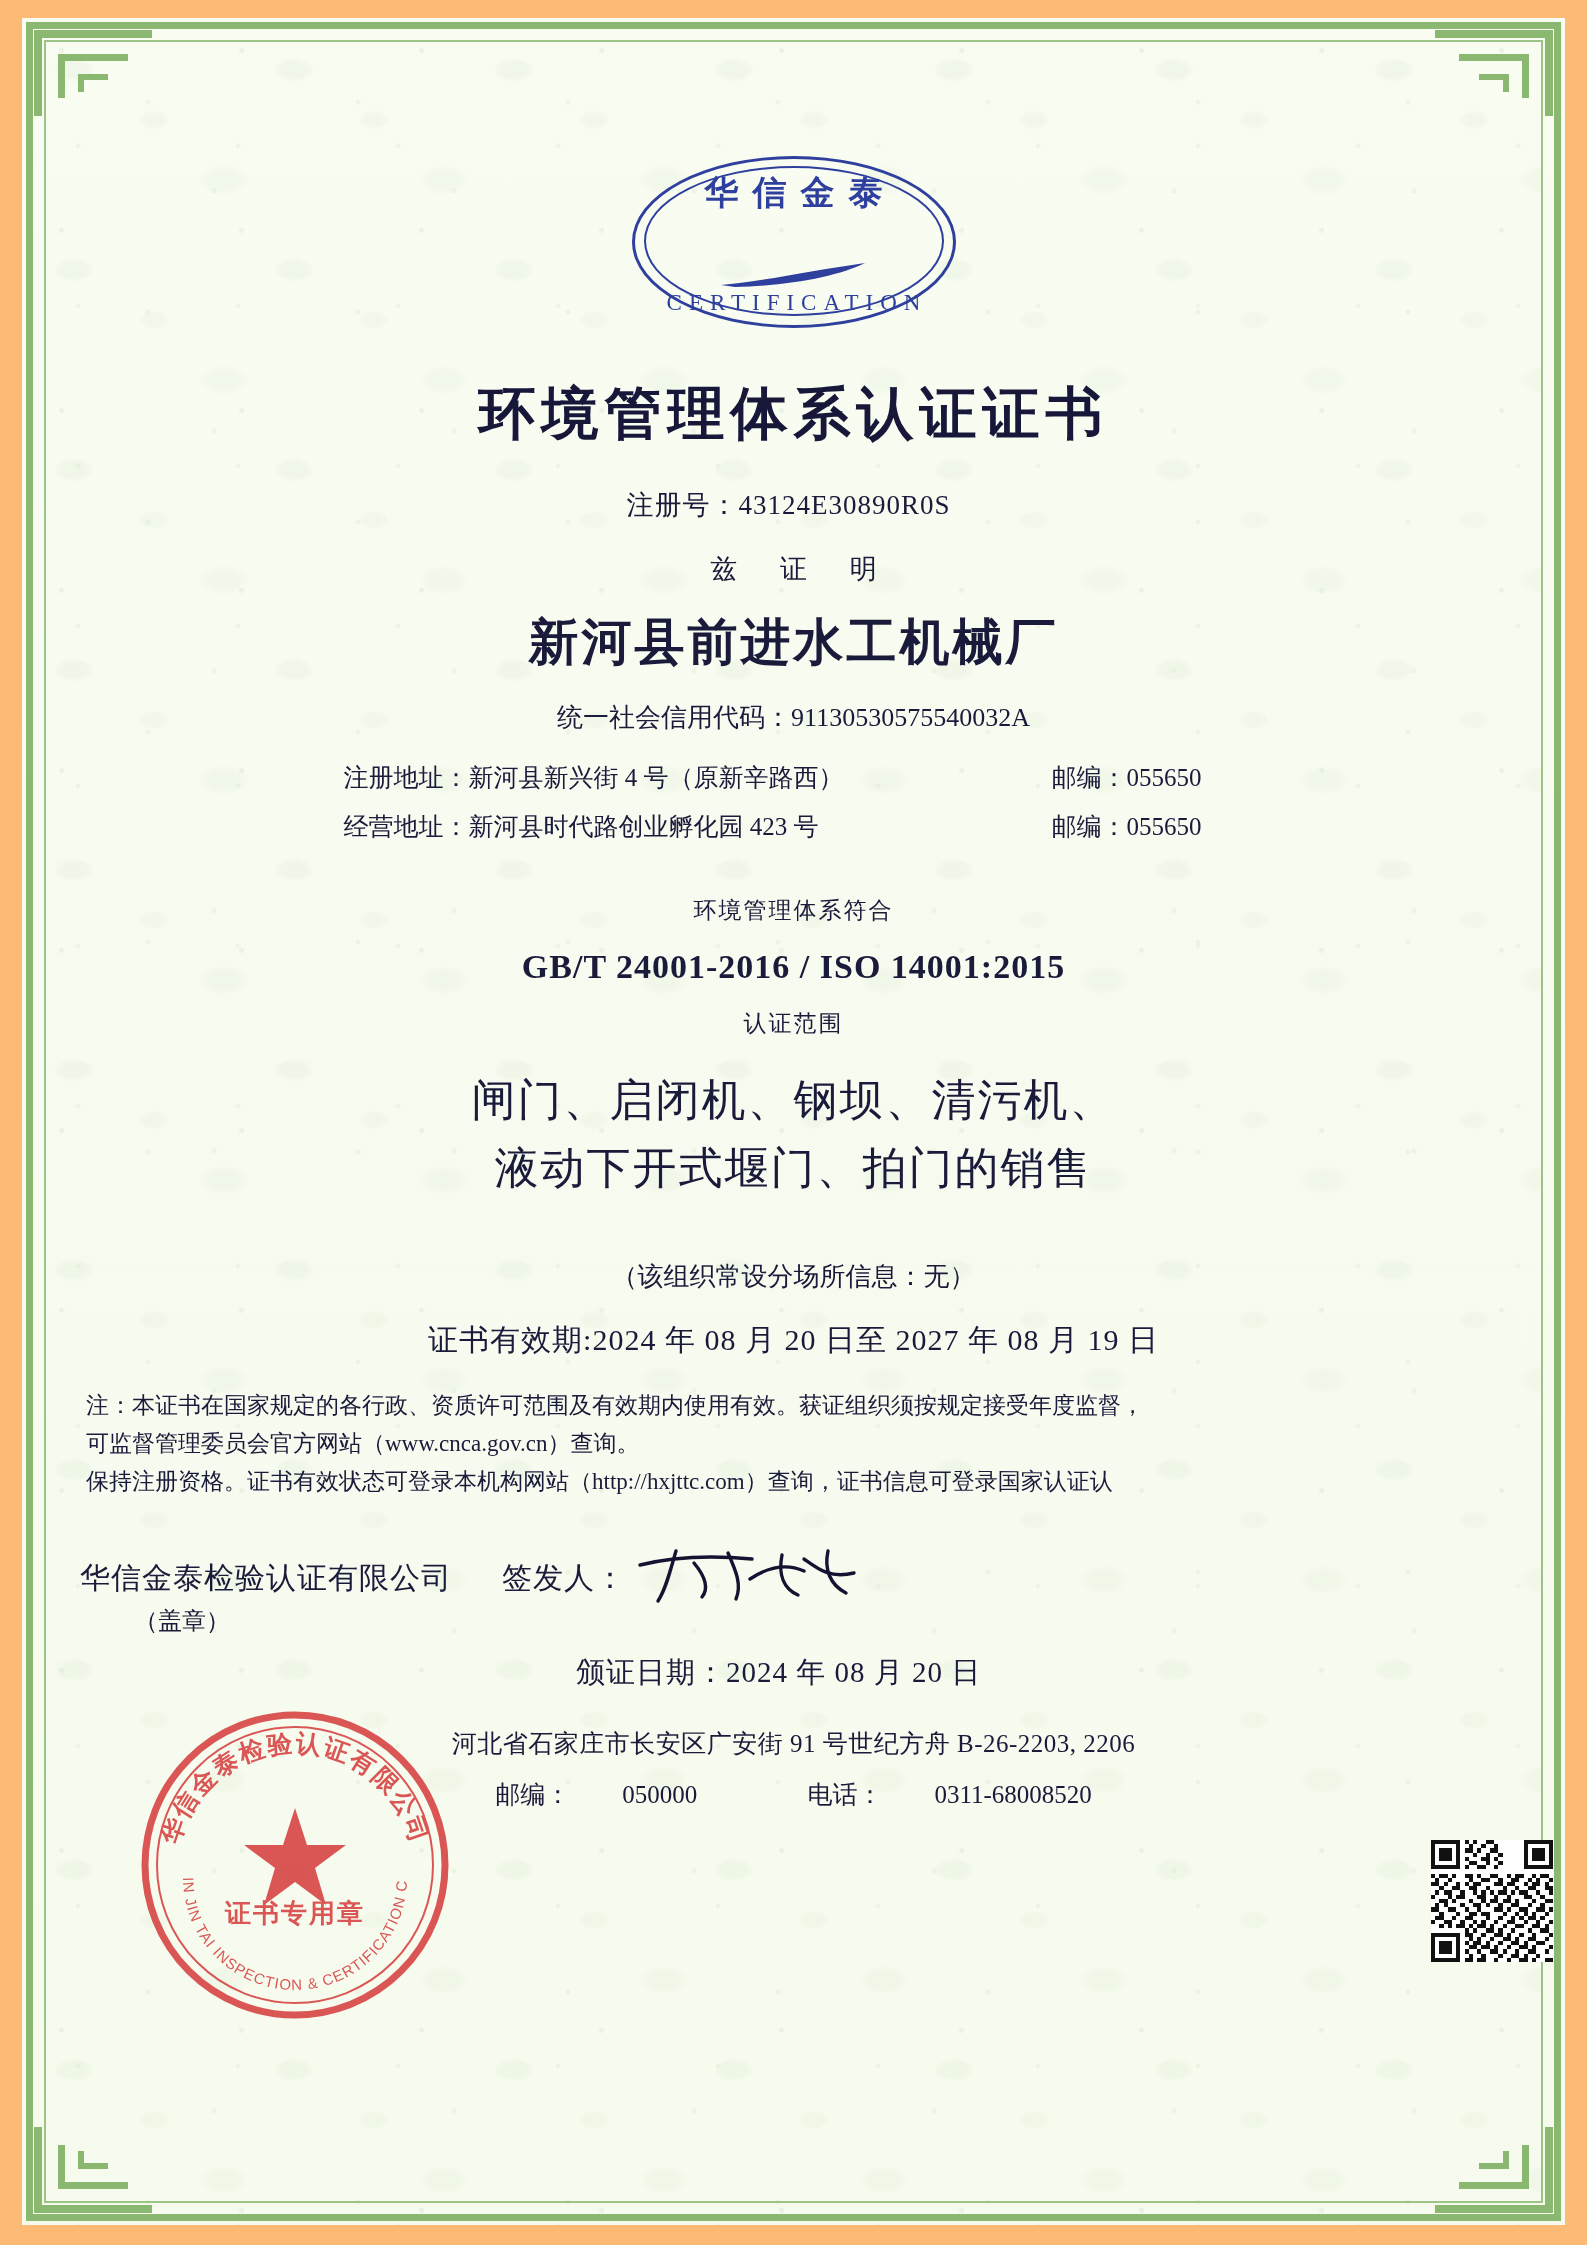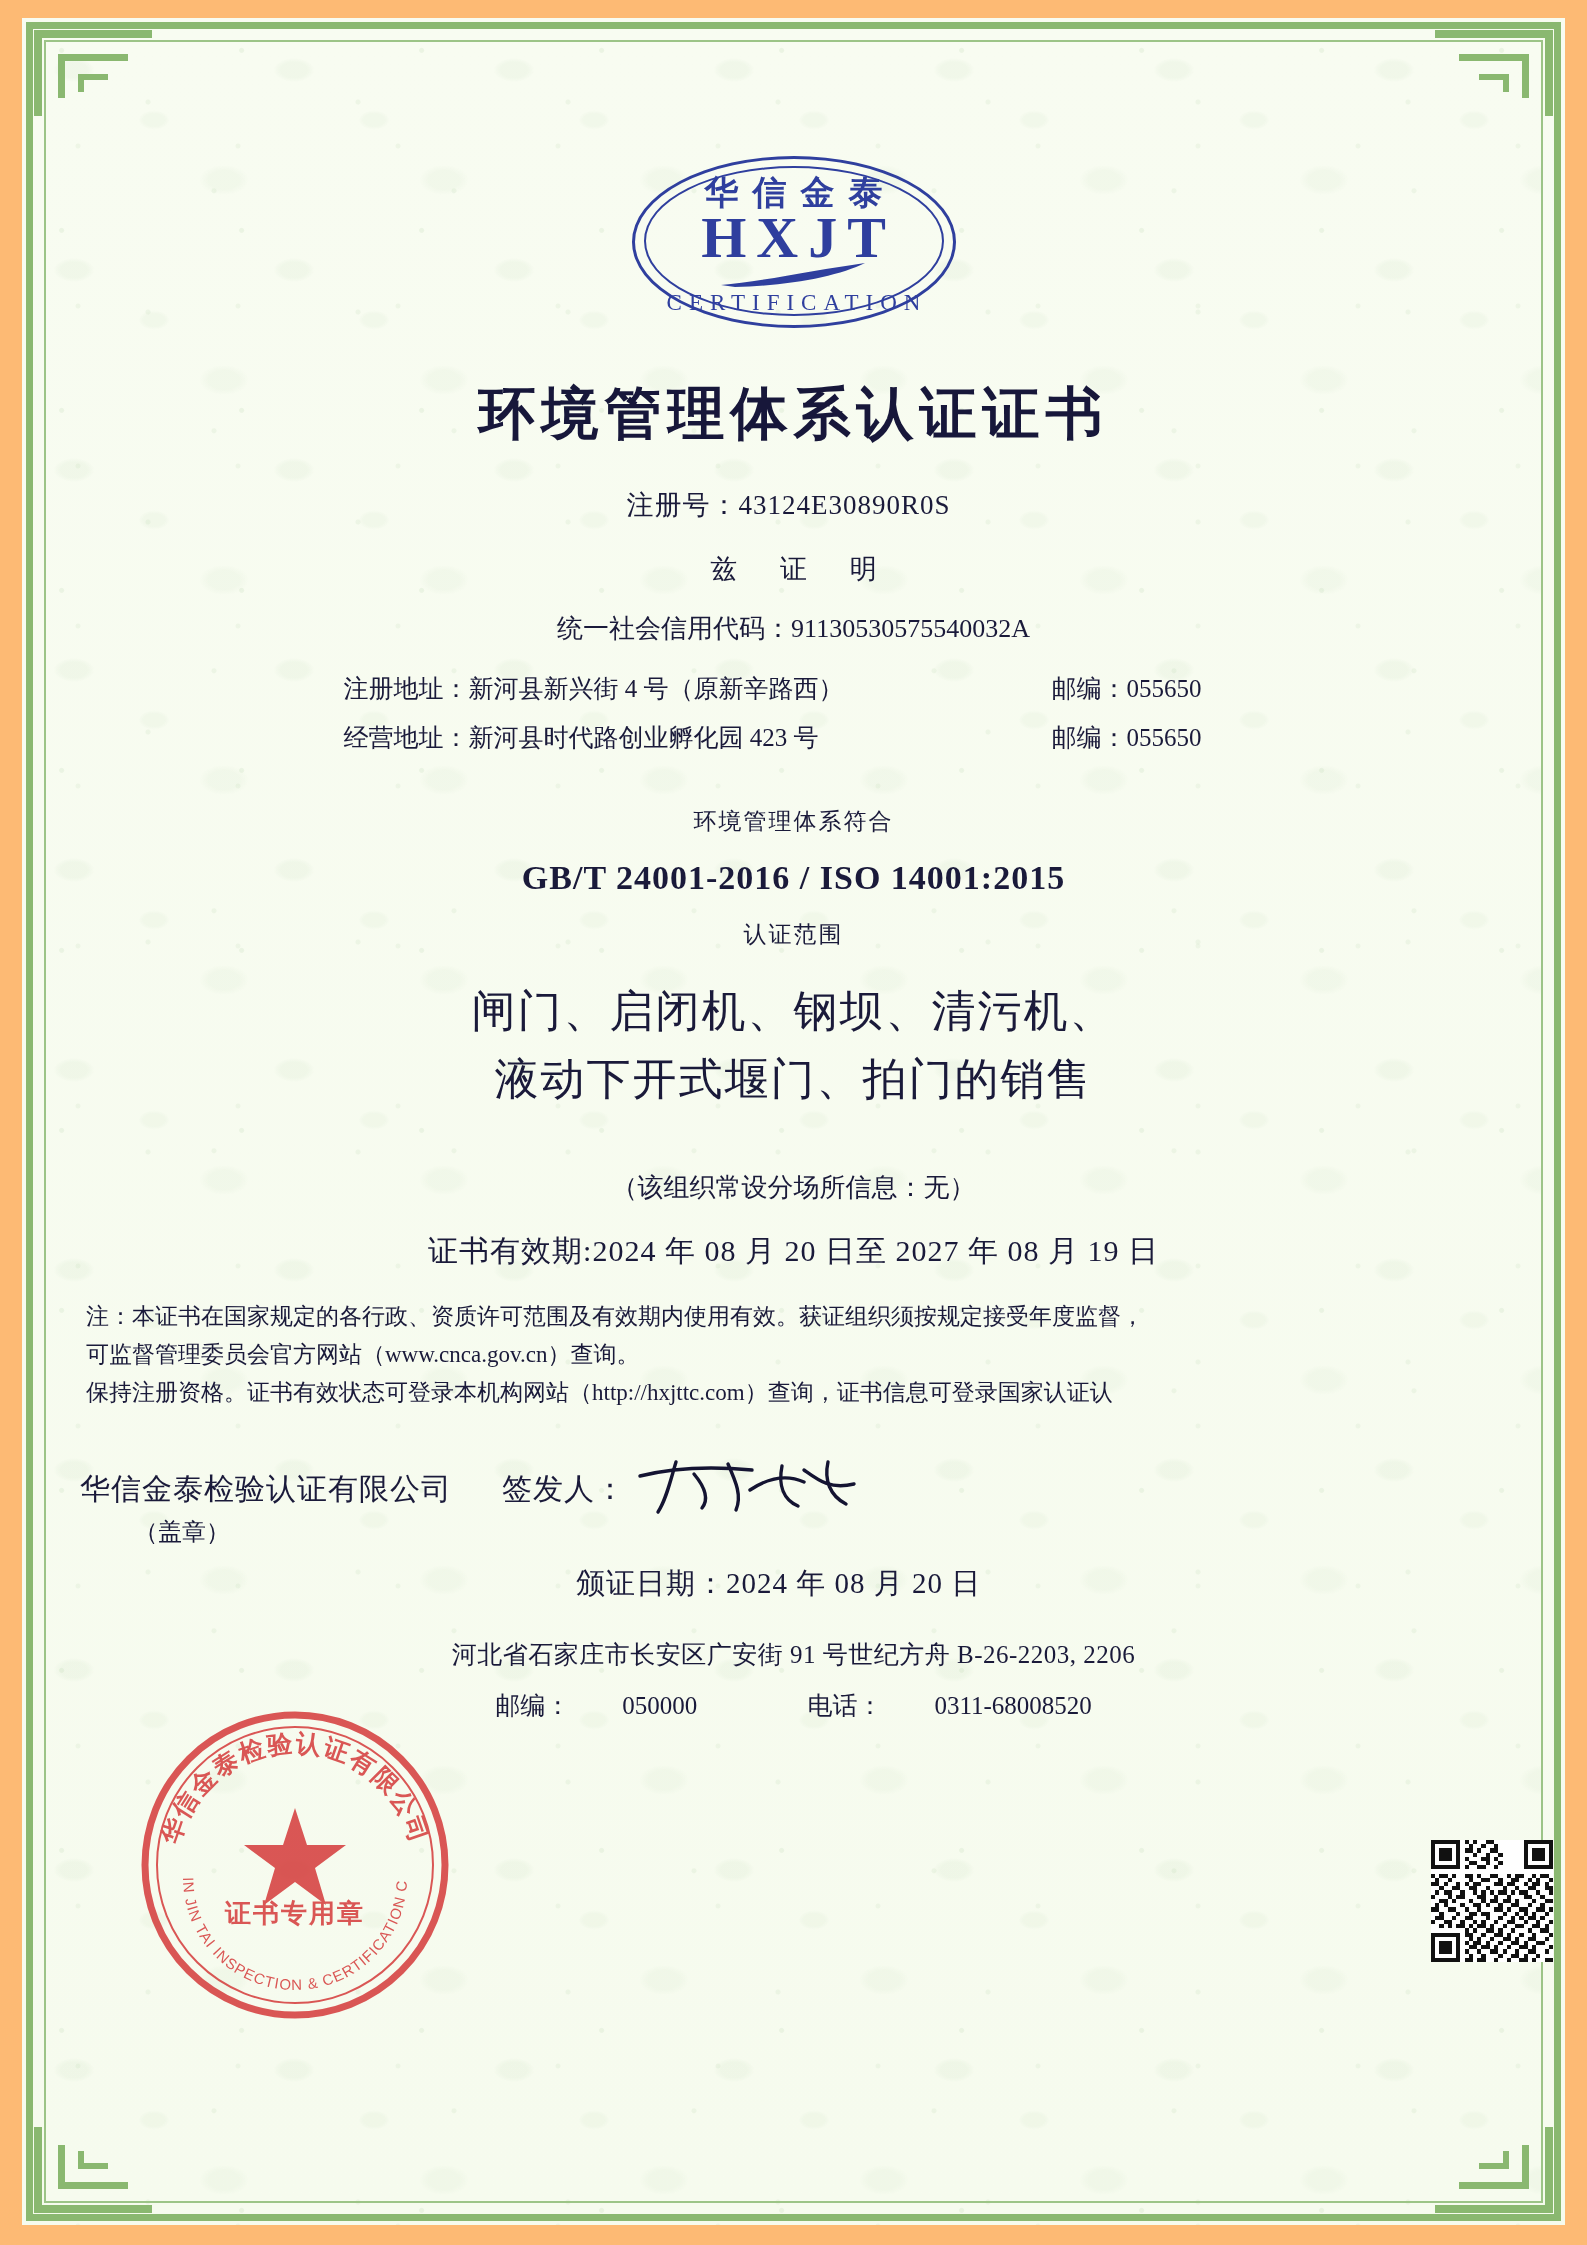--- a/index.html
+++ b/index.html
@@ -354,37 +354,37 @@
       <span class="h3"></span>
       <span class="v3"></span>
   </div>
 
   <div class="content">
 
     <div class="logo-wrap">
       <div class="logo-ellipse-outer"></div>
       <div class="logo-ellipse-inner"></div>
       <div class="logo-cn">华信金泰</div>
-      <div class="logo-main">HXJT</div>
       <div class="logo-swoosh">
         <svg viewBox="0 0 150 26" width="150" height="26" aria-hidden="true">
           <path d="M2 23 C40 20 96 8 146 1 C120 14 70 24 16 25 Z" fill="#2f3f9e"></path>
         </svg>
       </div>
       <div class="logo-sub">CERTIFICATION</div>
     </div>
 
     <div class="doc-title">环境管理体系认证证书</div>
 
     <div class="reg-line">
       <span>注册号：</span><span>43124E30890R0S</span>
     </div>
 
     <div class="certify">兹 证 明</div>
 
+    <div class="company">新河县前进水工机械厂</div>
 
     <div class="credit-code">
       <span>统一社会信用代码：</span><span>91130530575540032A</span>
     </div>
 
     <div class="addr-block">
       <div class="addr-row">
         <div class="addr-main">
           <span>注册地址：</span><span>新河县新兴街 4 号（原新辛路西）</span>
         </div>

